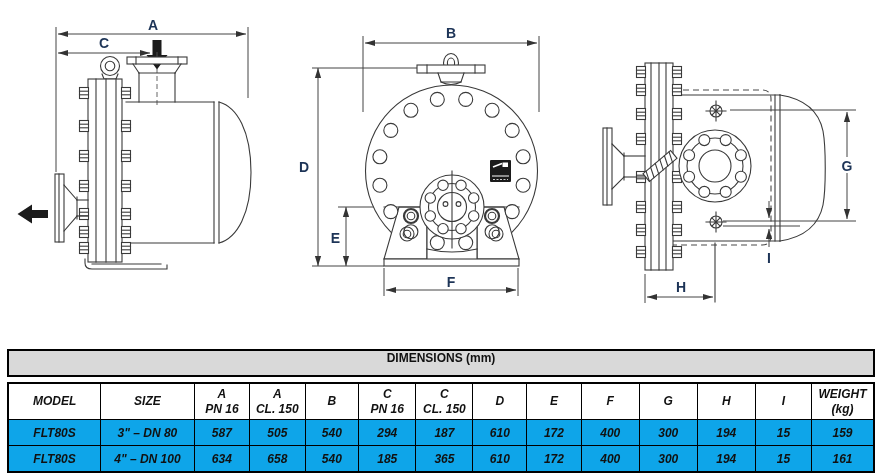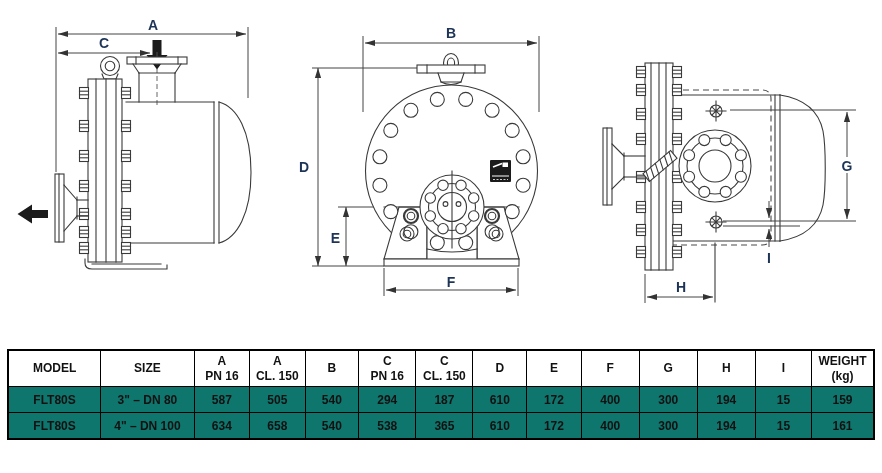--- a/index.html
+++ b/index.html
@@ -13,25 +13,25 @@
   .cl{stroke:#555;stroke-width:0.9;fill:none;stroke-dasharray:5,3;}
   .dash{stroke:#4a4a4a;stroke-width:1.1;fill:none;stroke-dasharray:6,4;}
   .solidblk{fill:#1b1b1b;stroke:none;}
   .dimlbl{font:bold 14px "Liberation Sans", sans-serif;fill:#1d3457;text-anchor:middle;}
   .thick2{stroke:#3a3a3a;stroke-width:2.2;fill:none;}
   .whitebg{fill:#fff;stroke:none;}
   
   .table-wrap{position:absolute;left:7px;right:7px;top:349px;}
   .band{border:2px solid #000;background:#d9d9d9;height:24px;line-height:24px;
     text-align:center;font:bold 12px "Liberation Sans", sans-serif;color:#111;margin-bottom:5px;}
-  table{border-collapse:collapse;table-layout:fixed;width:100%;border:2px solid #000;}
+  table{border-collapse:collapse;table-layout:fixed;width:100%;border:2px solid #000;font-style:italic;}
   th,td{border:1.5px solid #000;text-align:center;vertical-align:middle;
     font-family:"Liberation Sans", sans-serif;color:#111;padding:0;}
   th{font-size:12px;font-weight:bold;white-space:pre-line;height:35px;background:#fff;line-height:1.25;}
-  td{font-size:12px;font-weight:bold;height:25px;background:#0f766e;}
+  td{font-size:12px;font-weight:bold;height:25px;background:#0ea5e9;}
 </style>
 </head>
 <body>
 
 <div class="sheet">
 
   <div class="drawing-wrap">
   <svg width="882" height="347" viewBox="0 0 882 347">
     <defs>
       <marker id="mE" markerUnits="userSpaceOnUse" markerWidth="13" markerHeight="9" refX="10.5" refY="4" orient="auto">
@@ -278,20 +278,21 @@
       <text class="dimlbl" x="769" y="263">I</text>
 
       <line class="dim" x1="645" y1="274" x2="645" y2="303"></line>
       <line class="dim" x1="647" y1="297" x2="713" y2="297" marker-start="url(#mS)" marker-end="url(#mE)"></line>
       <text class="dimlbl" x="681" y="292">H</text>
     </g>
   </svg>
   </div>
 
   <div class="table-wrap">
+    <div class="band">DIMENSIONS (mm)</div>
     <table>
       <colgroup>
         <col style="width:10.7%">
           <col style="width:10.8%">
           <col style="width:6.4%">
           <col style="width:6.4%">
         <col style="width:6.2%">
           <col style="width:6.6%">
           <col style="width:6.6%">
           <col style="width:6.2%">
@@ -341,21 +342,21 @@
           <td>194</td>
           <td>15</td>
           <td>159</td>
         </tr>
         <tr>
           <td>FLT80S</td>
           <td>4" – DN 100</td>
           <td>634</td>
           <td>658</td>
           <td>540</td>
-          <td>538</td>
+          <td>185</td>
           <td>365</td>
           <td>610</td>
           <td>172</td>
           <td>400</td>
           <td>300</td>
           <td>194</td>
           <td>15</td>
           <td>161</td>
         </tr>
       </tbody>

